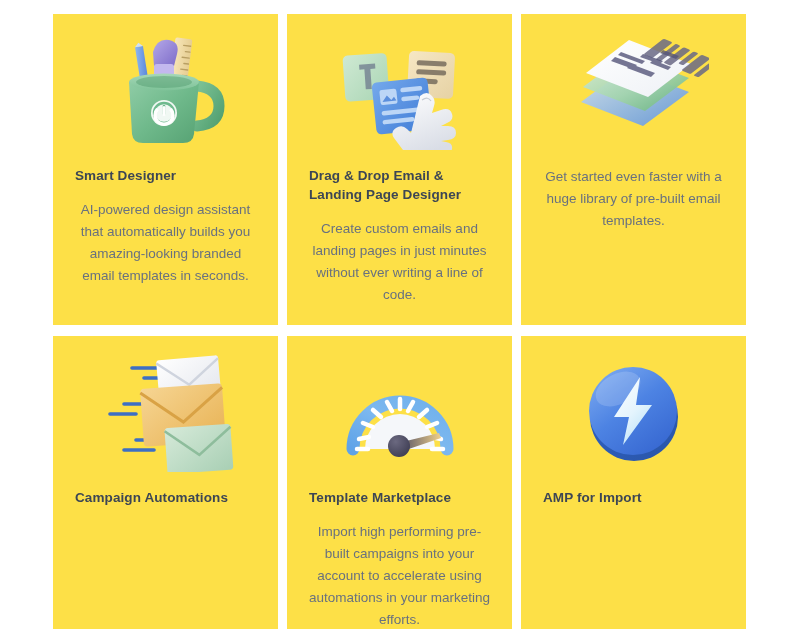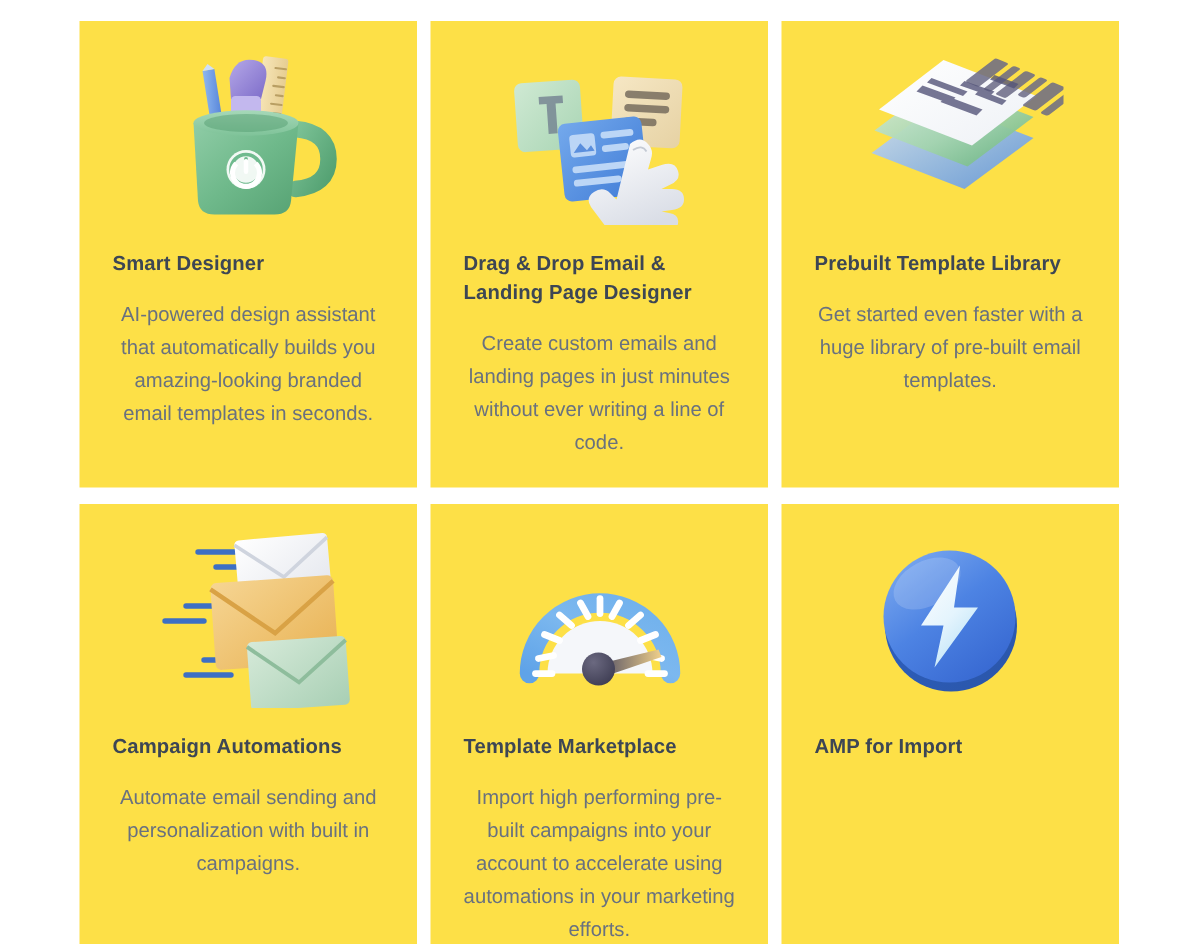--- a/index.html
+++ b/index.html
@@ -230,21 +230,20 @@
         <g fill="#55557a" opacity="0.8">
           <path d="M56 27 L78 35 L74 39 L52 31 Z"></path>
           <path d="M62 22 L86 31 L83 34 L59 25 Z"></path>
           <path d="M72 34 L96 43 L92 47 L68 38 Z"></path>
           <path d="M84 24 L104 31 L101 34 L81 27 Z"></path>
           <path d="M94 30 L112 37 L109 40 L91 33 Z"></path>
           <path d="M104 20 L120 26 L117 29 L101 23 Z"></path>
         </g>
       </svg>
     </div>
-    <h3 class="card-title">Prebuilt Template Library</h3>
     <p class="card-desc">Get started even faster with a huge library of pre-built email templates.</p>
   </div>
 
   <div class="feature-card">
     <div class="icon-area">
       <svg width="140" height="120" viewBox="0 0 140 120">
         <defs>
           <linearGradient id="envWhite" x1="0" y1="0" x2="1" y2="1">
             <stop offset="0" stop-color="#ffffff"></stop>
             <stop offset="1" stop-color="#e2e5ec"></stop>
@@ -278,21 +277,20 @@
           <path d="M46 38 L87 70 L128 38" fill="none" stroke="#d9a245" stroke-width="3"></path>
         </g>
 
         <g transform="rotate(-4 102 98)">
           <rect x="70" y="74" width="66" height="46" rx="3.5" fill="url(#envGreen)"></rect>
           <path d="M70 77 L103 103 L136 77" fill="none" stroke="#8ebd9c" stroke-width="2.6"></path>
         </g>
       </svg>
     </div>
     <h3 class="card-title">Campaign Automations</h3>
-    <p class="card-desc">Automate email sending and personalization with built in campaigns.</p>
   </div>
 
   <div class="feature-card">
     <div class="icon-area">
       <svg width="130" height="110" viewBox="0 0 130 110">
         <defs>
           <linearGradient id="gaugeArc" x1="0" y1="1" x2="1" y2="0">
             <stop offset="0" stop-color="#5fa3e8"></stop>
             <stop offset="0.5" stop-color="#7cb8ef"></stop>
             <stop offset="1" stop-color="#6fb0ec"></stop>

